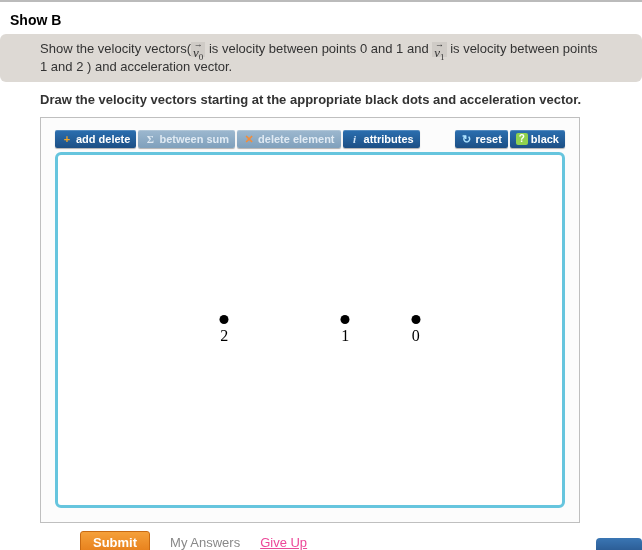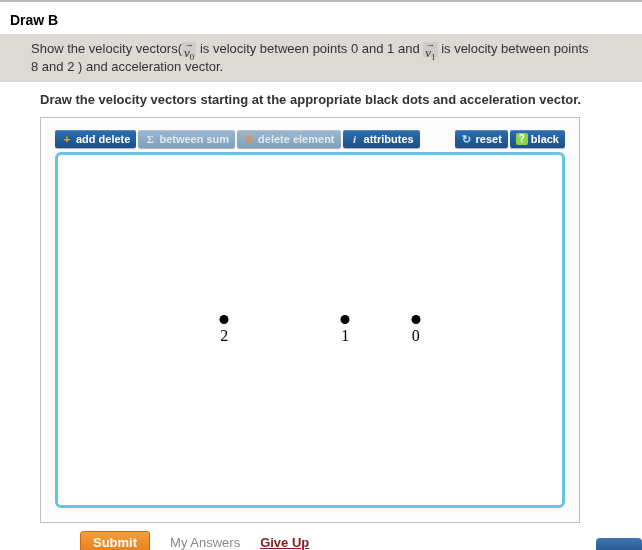--- a/index.html
+++ b/index.html
@@ -16,23 +16,24 @@
     margin: 0 0 6px 0;
   }
   .part-title {
     font-weight: bold;
     color: #000;
     font-size: 14px;
     padding: 4px 0 6px 10px;
   }
   .prompt-block {
     background: #ddd9d4;
-    padding: 6px 8px 6px 31px;
+    padding: 6px 8px 6px 40px;
     color: #333;
     line-height: 1.4;
+    border-radius: 6px;
   }
   .vec {
     display: inline-flex;
     flex-direction: column;
     align-items: center;
     vertical-align: middle;
     background: #cfcbc6;
     padding: 0 2px;
     font-style: italic;
     line-height: 0.7;
@@ -134,47 +135,47 @@
     background: linear-gradient(#f5a03a,#e67e1a);
     color: #fff;
     border: 1px solid #c86a12;
     border-radius: 3px;
     padding: 3px 12px;
     font-weight: bold;
     font-size: 13px;
     cursor: pointer;
   }
   .myans { color: #888; font-weight: normal; }
-  .giveup { color: #7f1d1d; font-weight: bold; text-decoration: underline; cursor: pointer; }
+  .giveup { color: #ec4899; font-weight: normal; text-decoration: underline; cursor: pointer; }
   .corner-btn {
     position: absolute;
     right: 0;
     bottom: -2px;
     width: 46px;
     height: 14px;
     background: linear-gradient(#3a76b4,#2a5a92);
     border-radius: 4px 4px 0 0;
   }
 </style>
 </head>
 <body>
 
 <div class="top-rule"></div>
 
-<div class="part-title">Draw B</div>
+<div class="part-title">Show B</div>
 
 <div class="prompt-block">
   <span>Show the velocity vectors(</span><span class="vec">
       <span class="arrow">→</span>
       <span class="base"><span>v</span><sub>0</sub></span>
     </span><span> is velocity between points 0 and 1 and </span><span class="vec">
       <span class="arrow">→</span>
       <span class="base"><span>v</span><sub>1</sub></span>
     </span><span> is velocity between points</span><br>
-  <span>8 and 2 ) and acceleration vector.</span>
+  <span>1 and 2 ) and acceleration vector.</span>
 </div>
 
 <div class="instr">Draw the velocity vectors starting at the appropriate black dots and acceleration vector.</div>
 
 <div class="canvas-wrap">
   <div class="canvas">
     <div class="toolbar">
       <div class="tbtn active">
         <span class="ico plus">+</span>
         <span>add delete</span>

